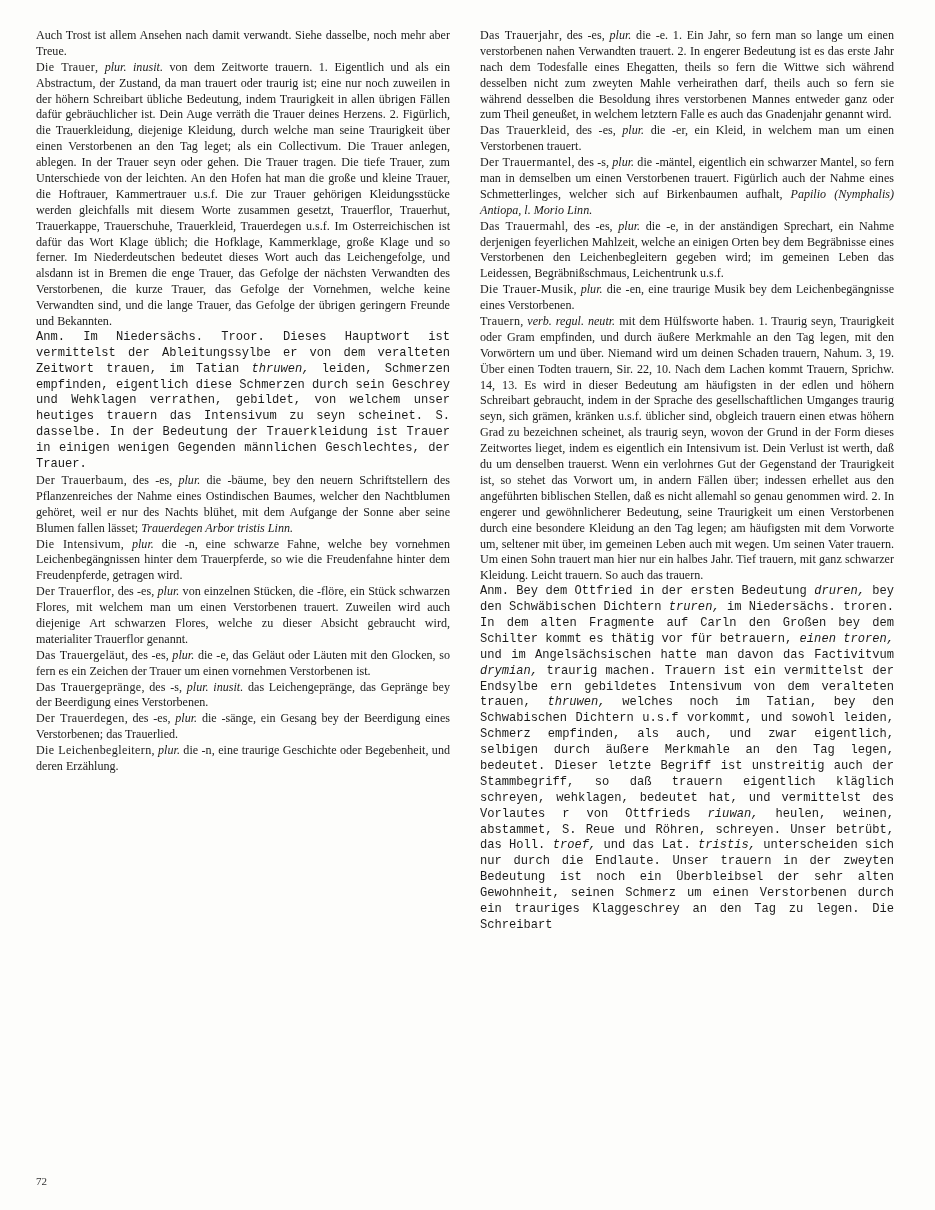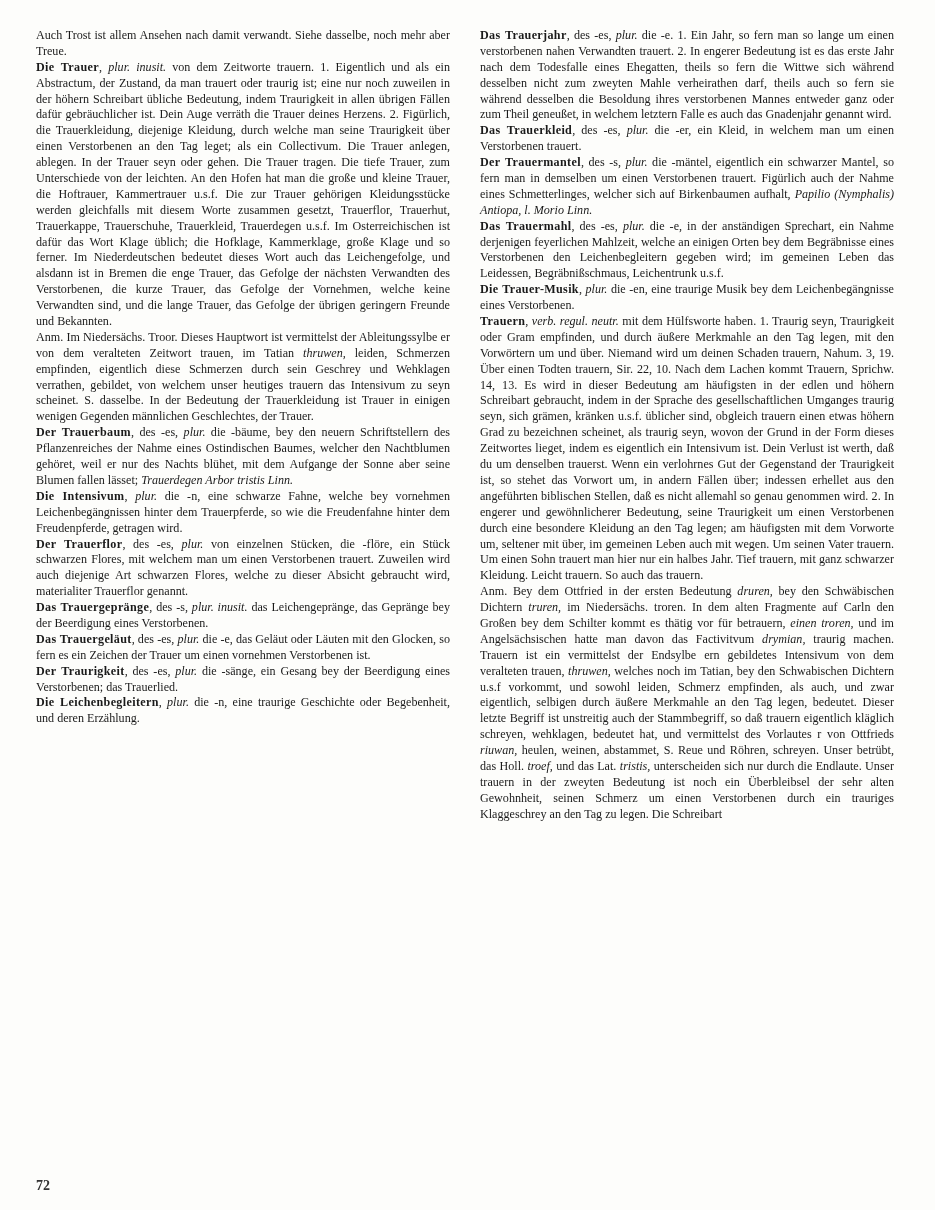--- a/index.html
+++ b/index.html
@@ -33,56 +33,56 @@
   }
   .col p {
     margin: 0;
     text-indent: 0;
   }
   .entry {
     text-indent: 16px;
   }
   .para-indent {
     text-indent: 18px;
+    font-family: Liberation Mono, monospace;
   }
   .hang {
     text-indent: 0;
   }
   b.hw {
-    font-weight: bold;
+    font-weight: normal;
     letter-spacing: 0.35px;
   }
   i {
     font-style: italic;
   }
   .folio {
     position: absolute;
     left: 36px;
-    bottom: 16px;
-    font-size: 14px;
+    bottom: 23px;
+    font-size: 11px;
     color: #333;
     font-family: "Liberation Serif", serif;
-    font-weight: bold;
   }
 </style>
 </head>
 <body>
 
 <div class="page">
   <div class="columns">
     <div class="col" id="left-col">
         <p class="hang">Auch Trost ist allem Ansehen nach damit verwandt. Siehe dasselbe, noch mehr aber Treue.</p>
         <p class="entry"><b class="hw">Die Trauer</b>, <i>plur. inusit.</i> von dem Zeitworte trauern. 1. Eigentlich und als ein Abstractum, der Zustand, da man trauert oder traurig ist; eine nur noch zuweilen in der höhern Schreibart übliche Bedeutung, indem Traurigkeit in allen übrigen Fällen dafür gebräuchlicher ist. Dein Auge verräth die Trauer deines Herzens. 2. Figürlich, die Trauerkleidung, diejenige Kleidung, durch welche man seine Traurigkeit über einen Verstorbenen an den Tag leget; als ein Collectivum. Die Trauer anlegen, ablegen. In der Trauer seyn oder gehen. Die Trauer tragen. Die tiefe Trauer, zum Unterschiede von der leichten. An den Hofen hat man die große und kleine Trauer, die Hoftrauer, Kammertrauer u.s.f. Die zur Trauer gehörigen Kleidungsstücke werden gleichfalls mit diesem Worte zusammen gesetzt, Trauerflor, Trauerhut, Trauerkappe, Trauerschuhe, Trauerkleid, Trauerdegen u.s.f. Im Osterreichischen ist dafür das Wort Klage üblich; die Hofklage, Kammerklage, große Klage und so ferner. Im Niederdeutschen bedeutet dieses Wort auch das Leichengefolge, und alsdann ist in Bremen die enge Trauer, das Gefolge der nächsten Verwandten des Verstorbenen, die kurze Trauer, das Gefolge der Vornehmen, welche keine Verwandten sind, und die lange Trauer, das Gefolge der übrigen geringern Freunde und Bekannten.</p>
         <p class="para-indent">Anm. Im Niedersächs. Troor. Dieses Hauptwort ist vermittelst der Ableitungssylbe er von dem veralteten Zeitwort trauen, im Tatian <i>thruwen,</i> leiden, Schmerzen empfinden, eigentlich diese Schmerzen durch sein Geschrey und Wehklagen verrathen, gebildet, von welchem unser heutiges trauern das Intensivum zu seyn scheinet. S. dasselbe. In der Bedeutung der Trauerkleidung ist Trauer in einigen wenigen Gegenden männlichen Geschlechtes, der Trauer.</p>
         <p class="entry"><b class="hw">Der Trauerbaum</b>, des -es, <i>plur.</i> die -bäume, bey den neuern Schriftstellern des Pflanzenreiches der Nahme eines Ostindischen Baumes, welcher den Nachtblumen gehöret, weil er nur des Nachts blühet, mit dem Aufgange der Sonne aber seine Blumen fallen lässet; <i>Trauerdegen Arbor tristis Linn.</i></p>
         <p class="entry"><b class="hw">Die Intensivum</b>, <i>plur.</i> die -n, eine schwarze Fahne, welche bey vornehmen Leichenbegängnissen hinter dem Trauerpferde, so wie die Freudenfahne hinter dem Freudenpferde, getragen wird.</p>
         <p class="entry"><b class="hw">Der Trauerflor</b>, des -es, <i>plur.</i> von einzelnen Stücken, die -flöre, ein Stück schwarzen Flores, mit welchem man um einen Verstorbenen trauert. Zuweilen wird auch diejenige Art schwarzen Flores, welche zu dieser Absicht gebraucht wird, materialiter Trauerflor genannt.</p>
+        <p class="entry"><b class="hw">Das Trauergeläut</b>, des -es, <i>plur.</i> die -e, das Geläut oder Läuten mit den Glocken, so fern es ein Zeichen der Trauer um einen vornehmen Verstorbenen ist.</p>
         <p class="entry"><b class="hw">Das Trauergepränge</b>, des -s, <i>plur. inusit.</i> das Leichengepränge, das Gepränge bey der Beerdigung eines Verstorbenen.</p>
-        <p class="entry"><b class="hw">Das Trauergeläut</b>, des -es, <i>plur.</i> die -e, das Geläut oder Läuten mit den Glocken, so fern es ein Zeichen der Trauer um einen vornehmen Verstorbenen ist.</p>
-        <p class="entry"><b class="hw">Der Traurigkeit</b>, des -es, <i>plur.</i> die -sänge, ein Gesang bey der Beerdigung eines Verstorbenen; das Trauerlied.</p>
+        <p class="entry"><b class="hw">Der Trauerdegen</b>, des -es, <i>plur.</i> die -sänge, ein Gesang bey der Beerdigung eines Verstorbenen; das Trauerlied.</p>
         <p class="entry"><b class="hw">Die Leichenbegleitern</b>, <i>plur.</i> die -n, eine traurige Geschichte oder Begebenheit, und deren Erzählung.</p>
       </div>
     <div class="col" id="right-col">
         <p class="entry"><b class="hw">Das Trauerjahr</b>, des -es, <i>plur.</i> die -e. 1. Ein Jahr, so fern man so lange um einen verstorbenen nahen Verwandten trauert. 2. In engerer Bedeutung ist es das erste Jahr nach dem Todesfalle eines Ehegatten, theils so fern die Wittwe sich während desselben nicht zum zweyten Mahle verheirathen darf, theils auch so fern sie während desselben die Besoldung ihres verstorbenen Mannes entweder ganz oder zum Theil geneußet, in welchem letztern Falle es auch das Gnadenjahr genannt wird.</p>
         <p class="entry"><b class="hw">Das Trauerkleid</b>, des -es, <i>plur.</i> die -er, ein Kleid, in welchem man um einen Verstorbenen trauert.</p>
         <p class="entry"><b class="hw">Der Trauermantel</b>, des -s, <i>plur.</i> die -mäntel, eigentlich ein schwarzer Mantel, so fern man in demselben um einen Verstorbenen trauert. Figürlich auch der Nahme eines Schmetterlinges, welcher sich auf Birkenbaumen aufhalt, <i>Papilio (Nymphalis) Antiopa, l. Morio Linn.</i></p>
         <p class="entry"><b class="hw">Das Trauermahl</b>, des -es, <i>plur.</i> die -e, in der anständigen Sprechart, ein Nahme derjenigen feyerlichen Mahlzeit, welche an einigen Orten bey dem Begräbnisse eines Verstorbenen den Leichenbegleitern gegeben wird; im gemeinen Leben das Leidessen, Begräbnißschmaus, Leichentrunk u.s.f.</p>
         <p class="entry"><b class="hw">Die Trauer-Musik</b>, <i>plur.</i> die -en, eine traurige Musik bey dem Leichenbegängnisse eines Verstorbenen.</p>
         <p class="entry"><b class="hw">Trauern</b>, <i>verb. regul. neutr.</i> mit dem Hülfsworte haben. 1. Traurig seyn, Traurigkeit oder Gram empfinden, und durch äußere Merkmahle an den Tag legen, mit den Vorwörtern um und über. Niemand wird um deinen Schaden trauern, Nahum. 3, 19. Über einen Todten trauern, Sir. 22, 10. Nach dem Lachen kommt Trauern, Sprichw. 14, 13. Es wird in dieser Bedeutung am häufigsten in der edlen und höhern Schreibart gebraucht, indem in der Sprache des gesellschaftlichen Umganges traurig seyn, sich grämen, kränken u.s.f. üblicher sind, obgleich trauern einen etwas höhern Grad zu bezeichnen scheinet, als traurig seyn, wovon der Grund in der Form dieses Zeitwortes lieget, indem es eigentlich ein Intensivum ist. Dein Verlust ist werth, daß du um denselben trauerst. Wenn ein verlohrnes Gut der Gegenstand der Traurigkeit ist, so stehet das Vorwort um, in andern Fällen über; indessen erhellet aus den angeführten biblischen Stellen, daß es nicht allemahl so genau genommen wird. 2. In engerer und gewöhnlicherer Bedeutung, seine Traurigkeit um einen Verstorbenen durch eine besondere Kleidung an den Tag legen; am häufigsten mit dem Vorworte um, seltener mit über, im gemeinen Leben auch mit wegen. Um seinen Vater trauern. Um einen Sohn trauert man hier nur ein halbes Jahr. Tief trauern, mit ganz schwarzer Kleidung. Leicht trauern. So auch das trauern.</p>
         <p class="para-indent">Anm. Bey dem Ottfried in der ersten Bedeutung <i>druren,</i> bey den Schwäbischen Dichtern <i>truren,</i> im Niedersächs. troren. In dem alten Fragmente auf Carln den Großen bey dem Schilter kommt es thätig vor für betrauern, <i>einen troren,</i> und im Angelsächsischen hatte man davon das Factivitvum <i>drymian,</i> traurig machen. Trauern ist ein vermittelst der Endsylbe ern gebildetes Intensivum von dem veralteten trauen, <i>thruwen,</i> welches noch im Tatian, bey den Schwabischen Dichtern u.s.f vorkommt, und sowohl leiden, Schmerz empfinden, als auch, und zwar eigentlich, selbigen durch äußere Merkmahle an den Tag legen, bedeutet. Dieser letzte Begriff ist unstreitig auch der Stammbegriff, so daß trauern eigentlich kläglich schreyen, wehklagen, bedeutet hat, und vermittelst des Vorlautes r von Ottfrieds <i>riuwan,</i> heulen, weinen, abstammet, S. Reue und Röhren, schreyen. Unser betrübt, das Holl. <i>troef,</i> und das Lat. <i>tristis,</i> unterscheiden sich nur durch die Endlaute. Unser trauern in der zweyten Bedeutung ist noch ein Überbleibsel der sehr alten Gewohnheit, seinen Schmerz um einen Verstorbenen durch ein trauriges Klaggeschrey an den Tag zu legen. Die Schreibart</p>

